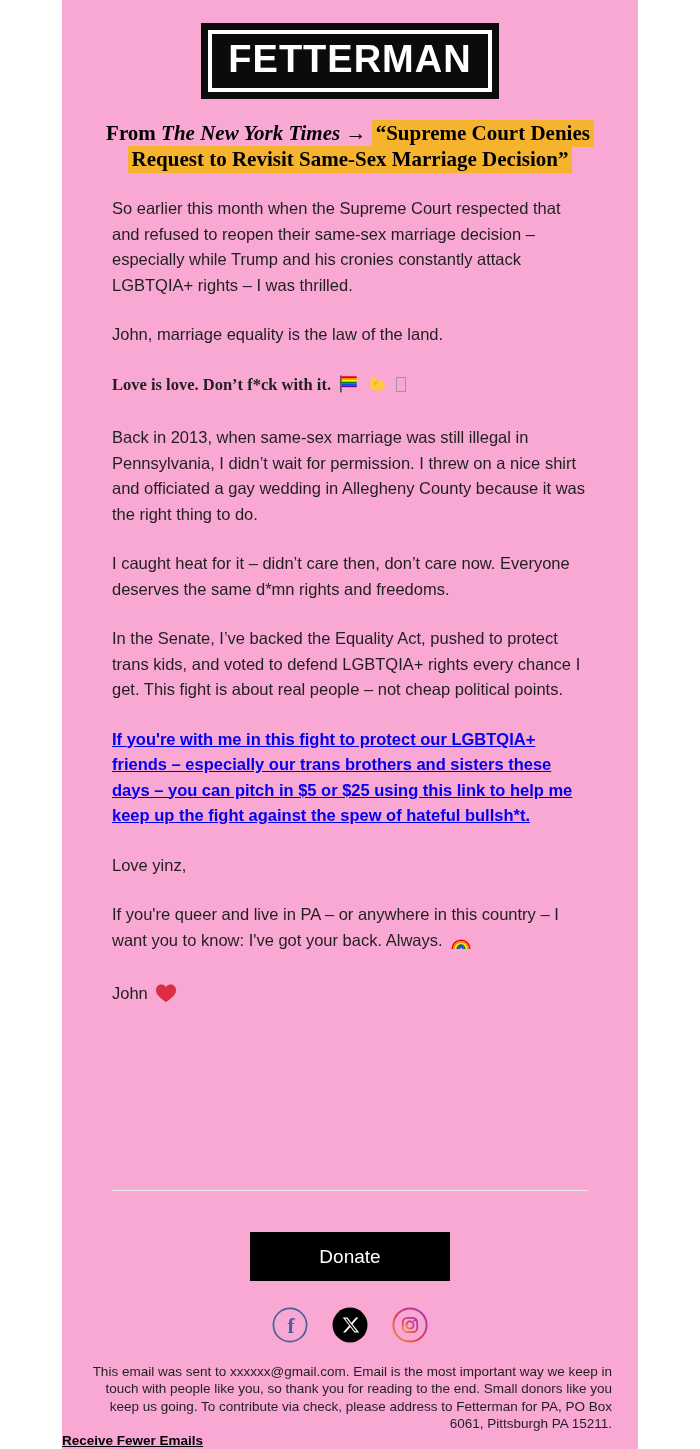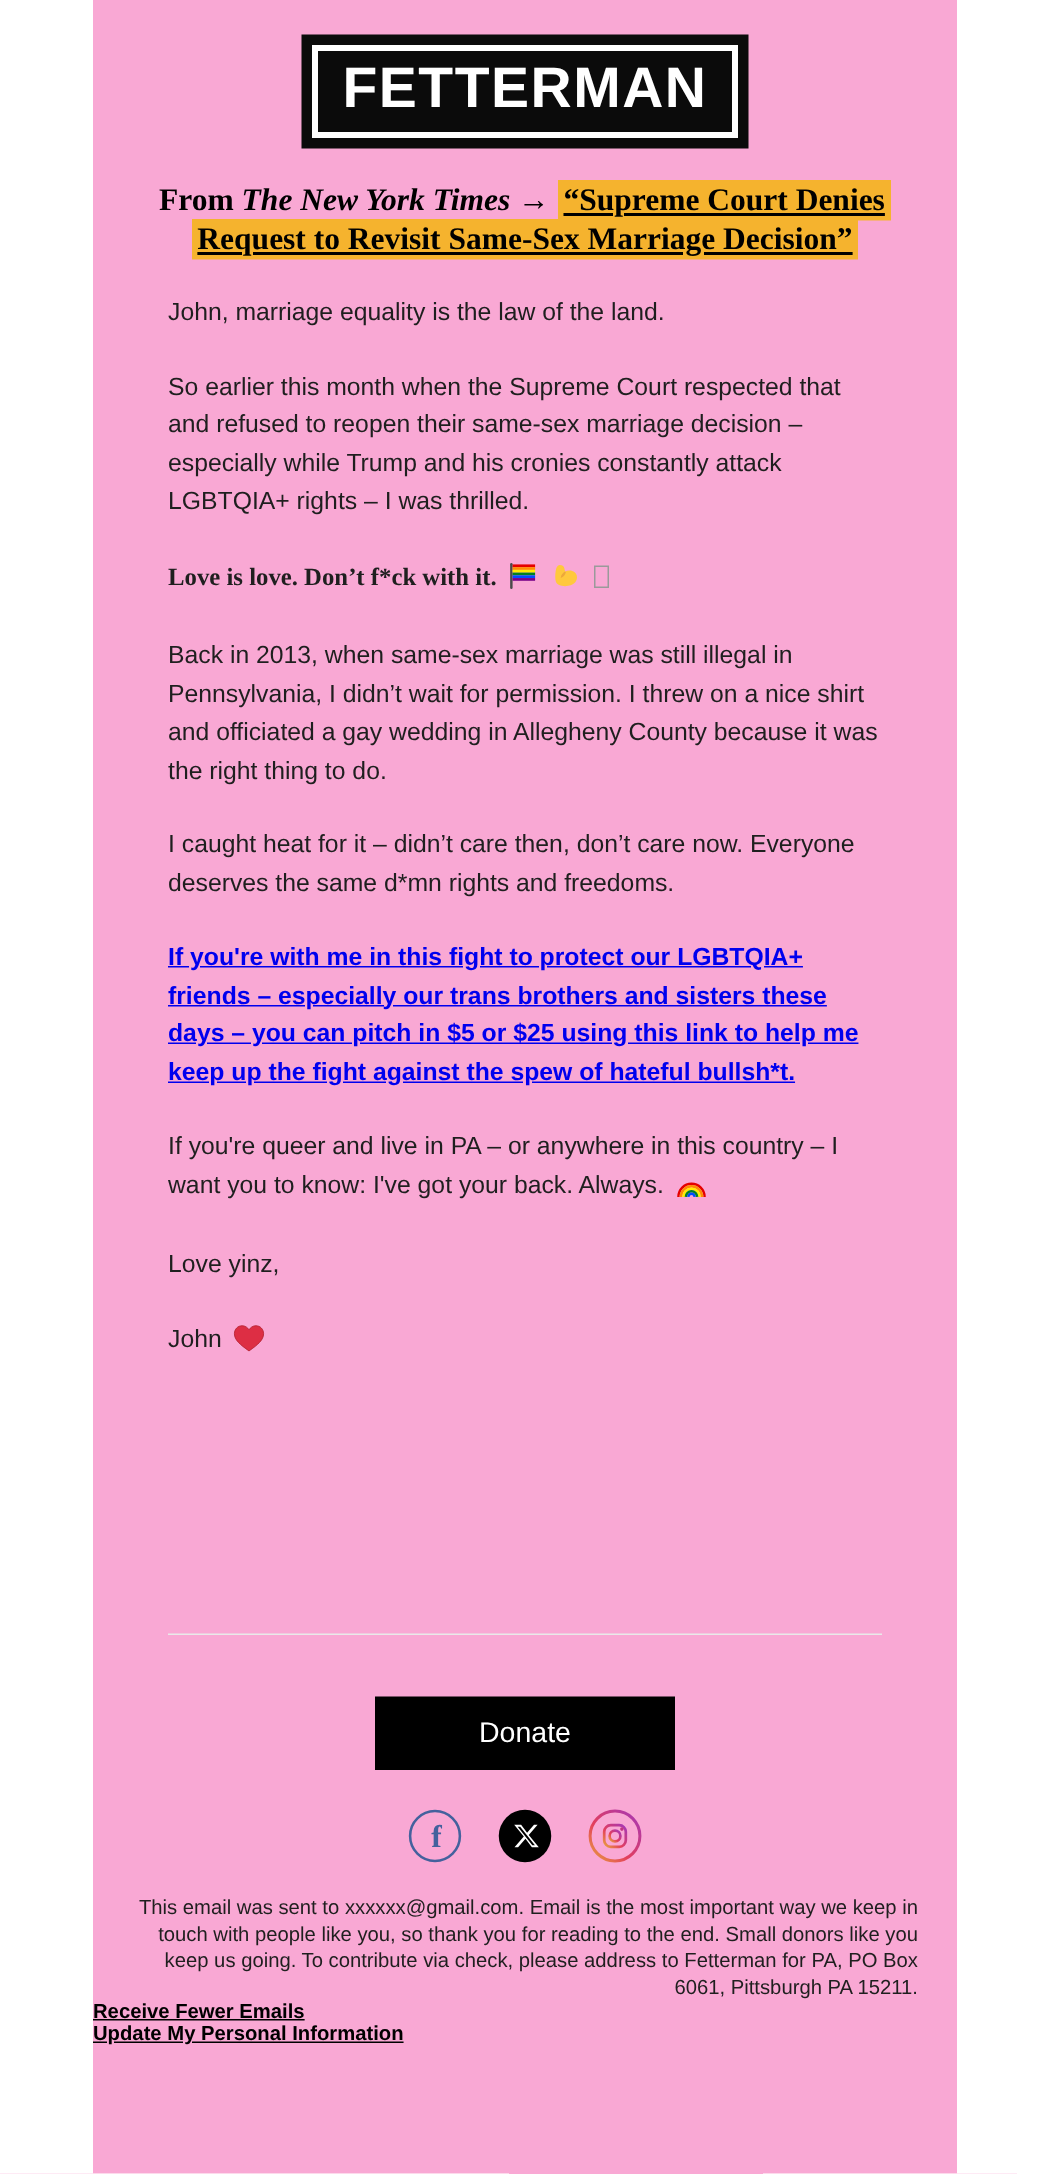--- a/index.html
+++ b/index.html
@@ -12,21 +12,21 @@
   .logo-box { display: inline-block; background: #0b0b0b; padding: 7px; }
   .logo-inner { border: 4px solid #ffffff; padding: 4px 16px 7px; background: #0b0b0b; }
   .logo-text { color: #ffffff; font-size: 38px; font-weight: bold; letter-spacing: 1px;
                font-family: "Liberation Sans", sans-serif; }
 
   
   .headline { font-family: "Liberation Serif", serif; font-weight: bold; font-size: 21px;
               line-height: 26px; text-align: center; margin: 21px 30px 0; color: #000; }
   .headline .src { font-style: italic; }
   .hl { background: #F5B32E; padding: 1px 4px 2px;
-        -webkit-box-decoration-break: clone; box-decoration-break: clone; text-decoration: underline; }
+        -webkit-box-decoration-break: clone; box-decoration-break: clone; }
 
   
   .body-copy { margin: 0 50px; font-size: 16.5px; line-height: 25.5px; color: #1f1f1f; }
   .body-copy p { margin: 24px 0; }
   .body-copy p.bold { font-weight: bold; font-family: Liberation Serif, serif; }
   .blue-link { color: #0000EE; font-weight: bold; text-decoration: underline; cursor: pointer; }
 
   .emoji { display: inline-block; vertical-align: -4px; margin-left: 3px; }
   .missing-glyph { display: inline-block; width: 10px; height: 15px; border: 1px solid #9a9a9a;
                    vertical-align: -2px; margin-left: 4px; }
@@ -59,23 +59,23 @@
   </div>
 
   <div class="headline">
     <span>From</span>
     <span class="src">The New York Times</span>
     <span>→</span>
     <span class="hl">“Supreme Court Denies Request to Revisit Same-Sex Marriage Decision”</span>
   </div>
 
   <div class="body-copy">
+    <p>So earlier this month when the Supreme Court respected that and refused to reopen their same-sex marriage decision – especially while Trump and his cronies constantly attack LGBTQIA+ rights – I was thrilled.</p>
+
     <p>John, marriage equality is the law of the land.</p>
-
-    <p>So earlier this month when the Supreme Court respected that and refused to reopen their same-sex marriage decision – especially while Trump and his cronies constantly attack LGBTQIA+ rights – I was thrilled.</p>
 
     <p class="bold">
       <span>Love is love. Don’t f*ck with it.</span>
       <span class="emoji">
         <svg width="22" height="20" viewBox="0 0 24 22">
           <rect x="2.2" y="1.5" width="1.8" height="19" rx="0.9" fill="#4a4a4a"></rect>
           <g>
             <rect x="4" y="2.5" width="16.5" height="2" fill="#E50000"></rect>
             <rect x="4" y="4.5" width="16.5" height="2" fill="#FF8D00"></rect>
             <rect x="4" y="6.5" width="16.5" height="2" fill="#FFEE00"></rect>
@@ -91,39 +91,40 @@
           <path fill="#EDA83A" d="M11.1 9.2c-1.9 1.1-3.1 2.7-3.3 4.8 2.1-.6 3.5-2.1 3.9-4.4l-.6-.4z"></path>
         </svg>
       </span>
       <span class="missing-glyph"></span>
     </p>
 
     <p>Back in 2013, when same-sex marriage was still illegal in Pennsylvania, I didn’t wait for permission. I threw on a nice shirt and officiated a gay wedding in Allegheny County because it was the right thing to do.</p>
 
     <p>I caught heat for it – didn’t care then, don’t care now. Everyone deserves the same d*mn rights and freedoms.</p>
 
+    <p>In the Senate, I’ve backed the Equality Act, pushed to protect trans kids, and voted to defend LGBTQIA+ rights every chance I get. This fight is about real people – not cheap political points.</p>
 
     <p>
       <span class="blue-link">If you're with me in this fight to protect our LGBTQIA+ friends – especially our trans brothers and sisters these days – you can pitch in $5 or $25 using this link to help me keep up the fight against the spew of hateful bullsh*t.</span>
     </p>
+
+    <p>Love yinz,</p>
 
     <p>
       <span>If you're queer and live in PA – or anywhere in this country – I want you to know: I've got your back. Always.</span>
       <span class="emoji">
         <svg width="22" height="15" viewBox="0 0 24 15">
           <path d="M2.5 14.5 A 9.5 9.5 0 0 1 21.5 14.5" fill="none" stroke="#E50000" stroke-width="1.8"></path>
           <path d="M4.3 14.5 A 7.7 7.7 0 0 1 19.7 14.5" fill="none" stroke="#FF8D00" stroke-width="1.8"></path>
           <path d="M6.1 14.5 A 5.9 5.9 0 0 1 17.9 14.5" fill="none" stroke="#FFEE00" stroke-width="1.8"></path>
           <path d="M7.9 14.5 A 4.1 4.1 0 0 1 16.1 14.5" fill="none" stroke="#028121" stroke-width="1.8"></path>
           <path d="M9.7 14.5 A 2.3 2.3 0 0 1 14.3 14.5" fill="none" stroke="#004CFF" stroke-width="1.8"></path>
         </svg>
       </span>
     </p>
-
-    <p>Love yinz,</p>
 
     <p>
       <span>John</span>
       <span class="emoji">
         <svg width="22" height="20" viewBox="0 0 24 22">
           <path fill="#DD2E44" stroke="#B3202F" stroke-width="0.6" d="M12 20.5C5.4 15.9 1.3 12.4 1.3 7.9 1.3 4.4 3.9 2 6.9 2 9 2 11 3.2 12 5 13 3.2 15 2 17.1 2c3 0 5.6 2.4 5.6 5.9 0 4.5-4.1 8-10.7 12.6z"></path>
         </svg>
       </span>
     </p>
   </div>

